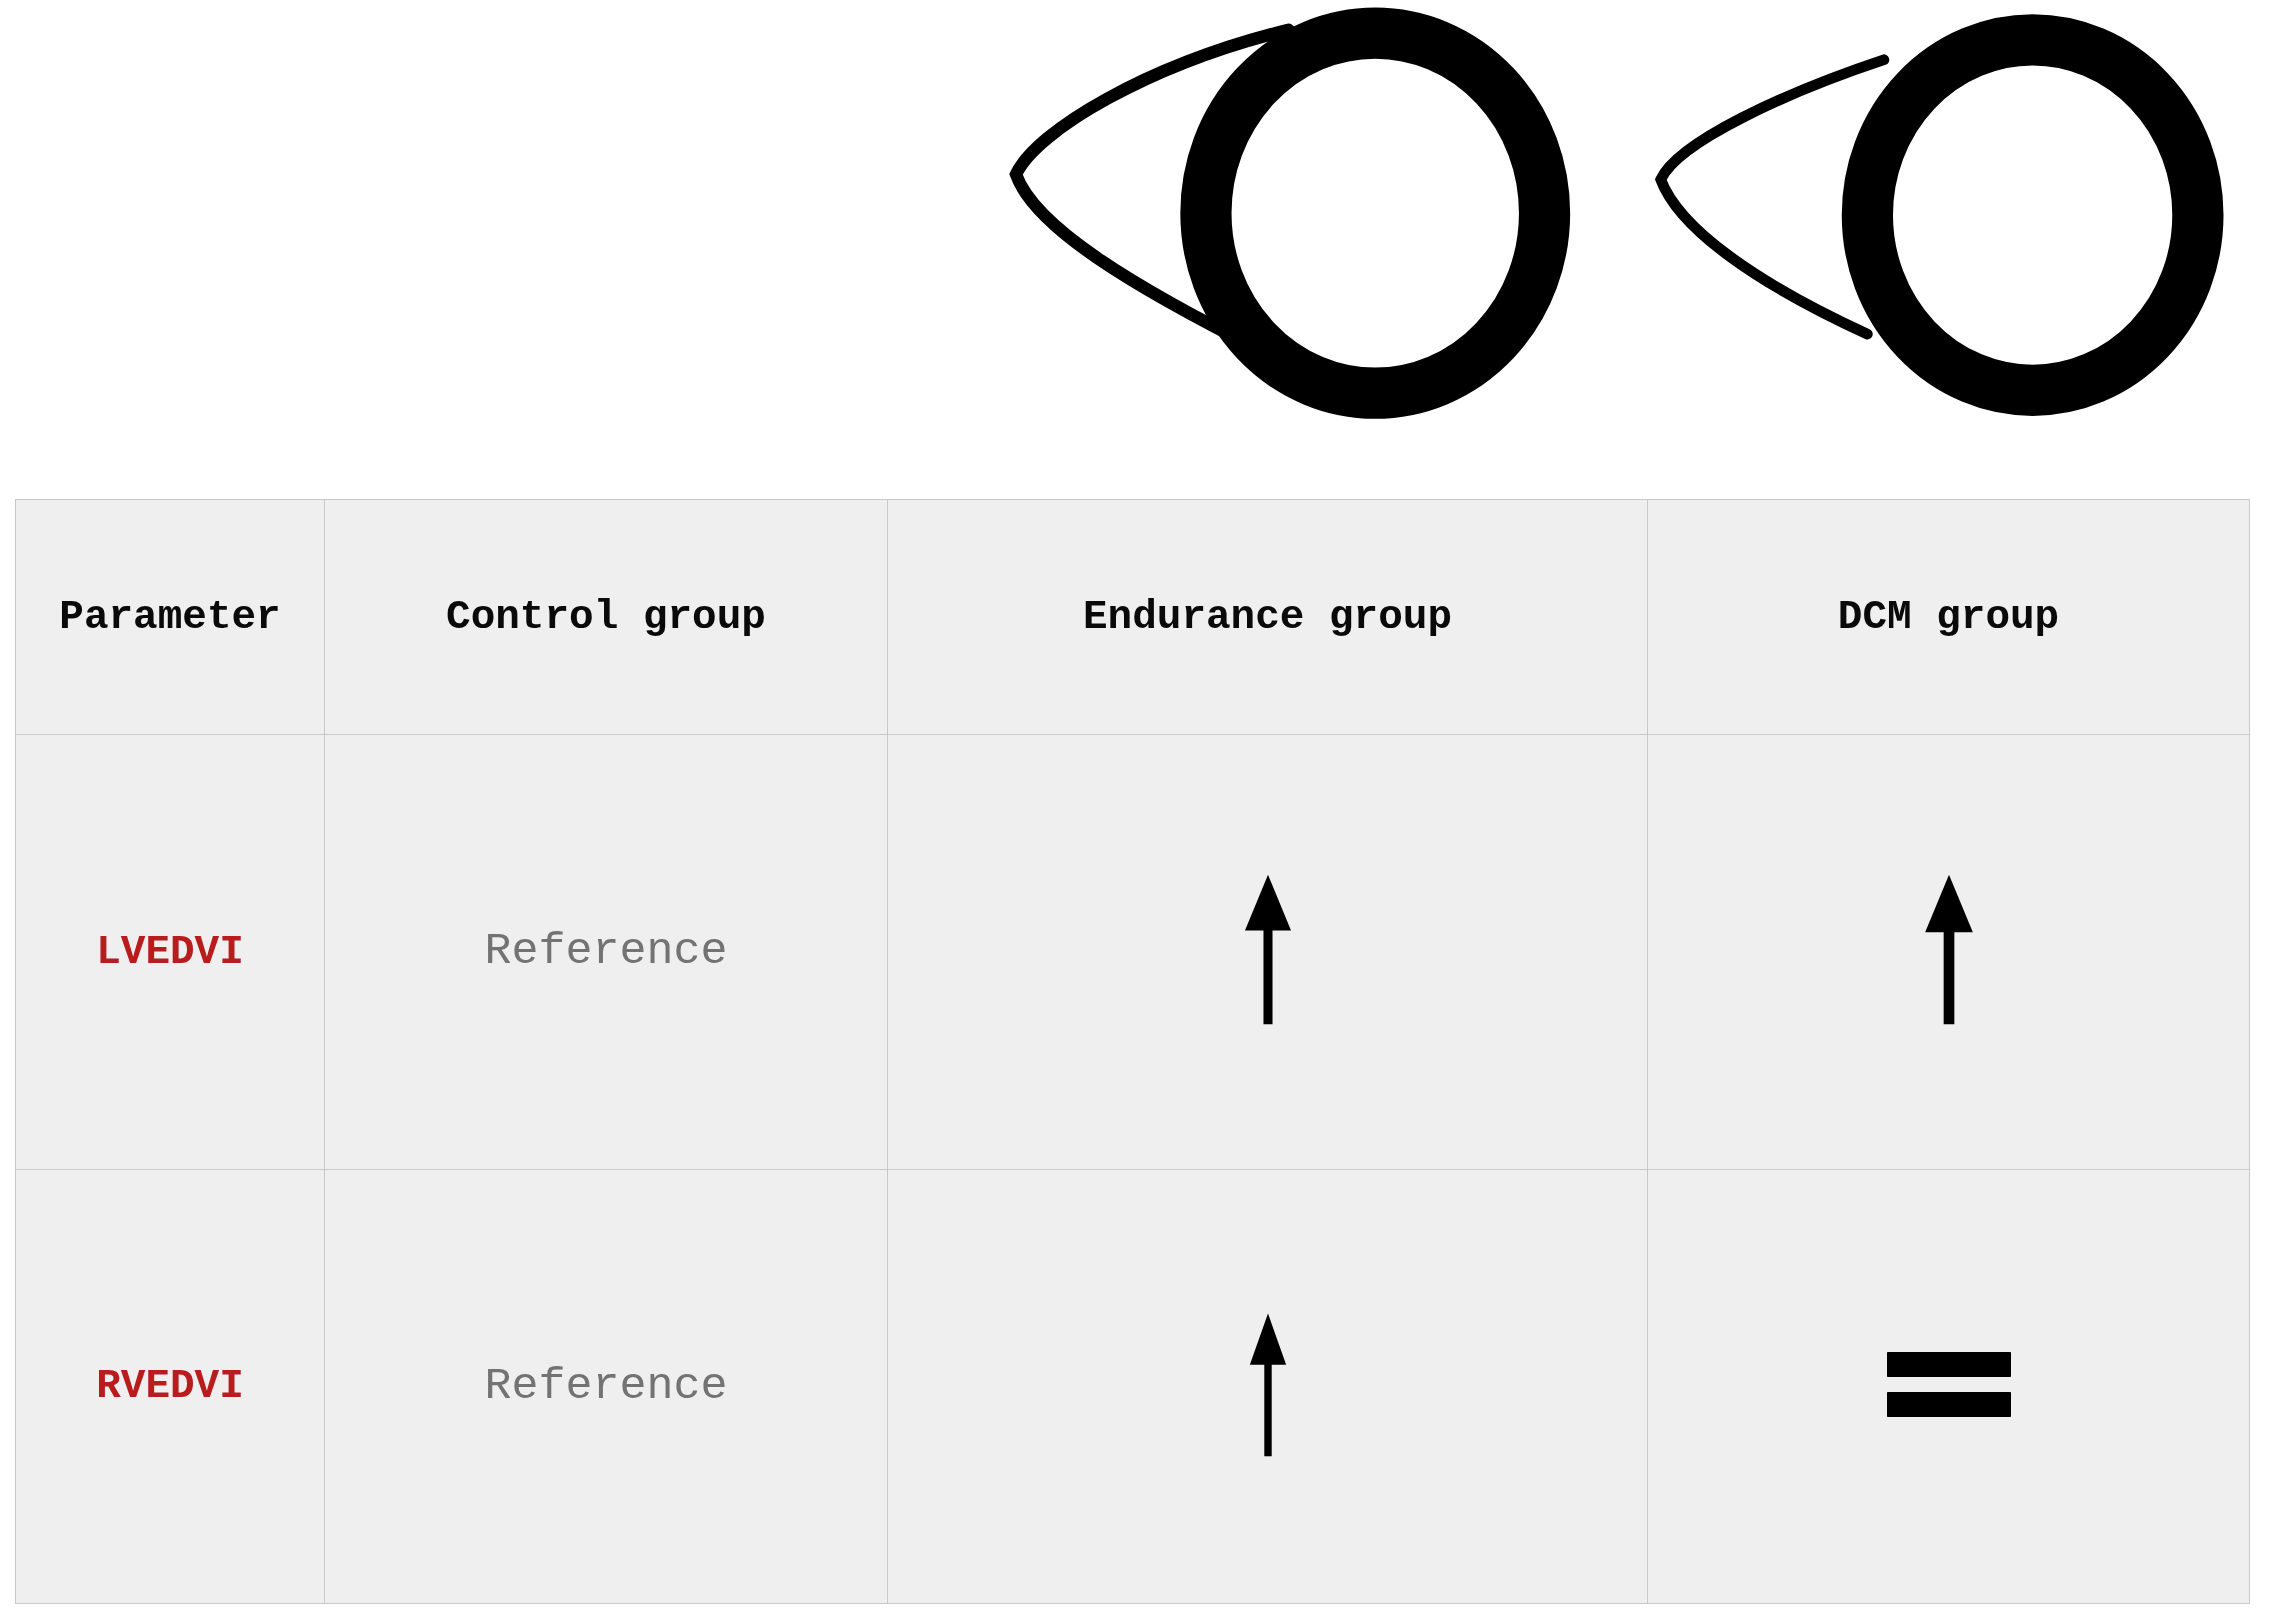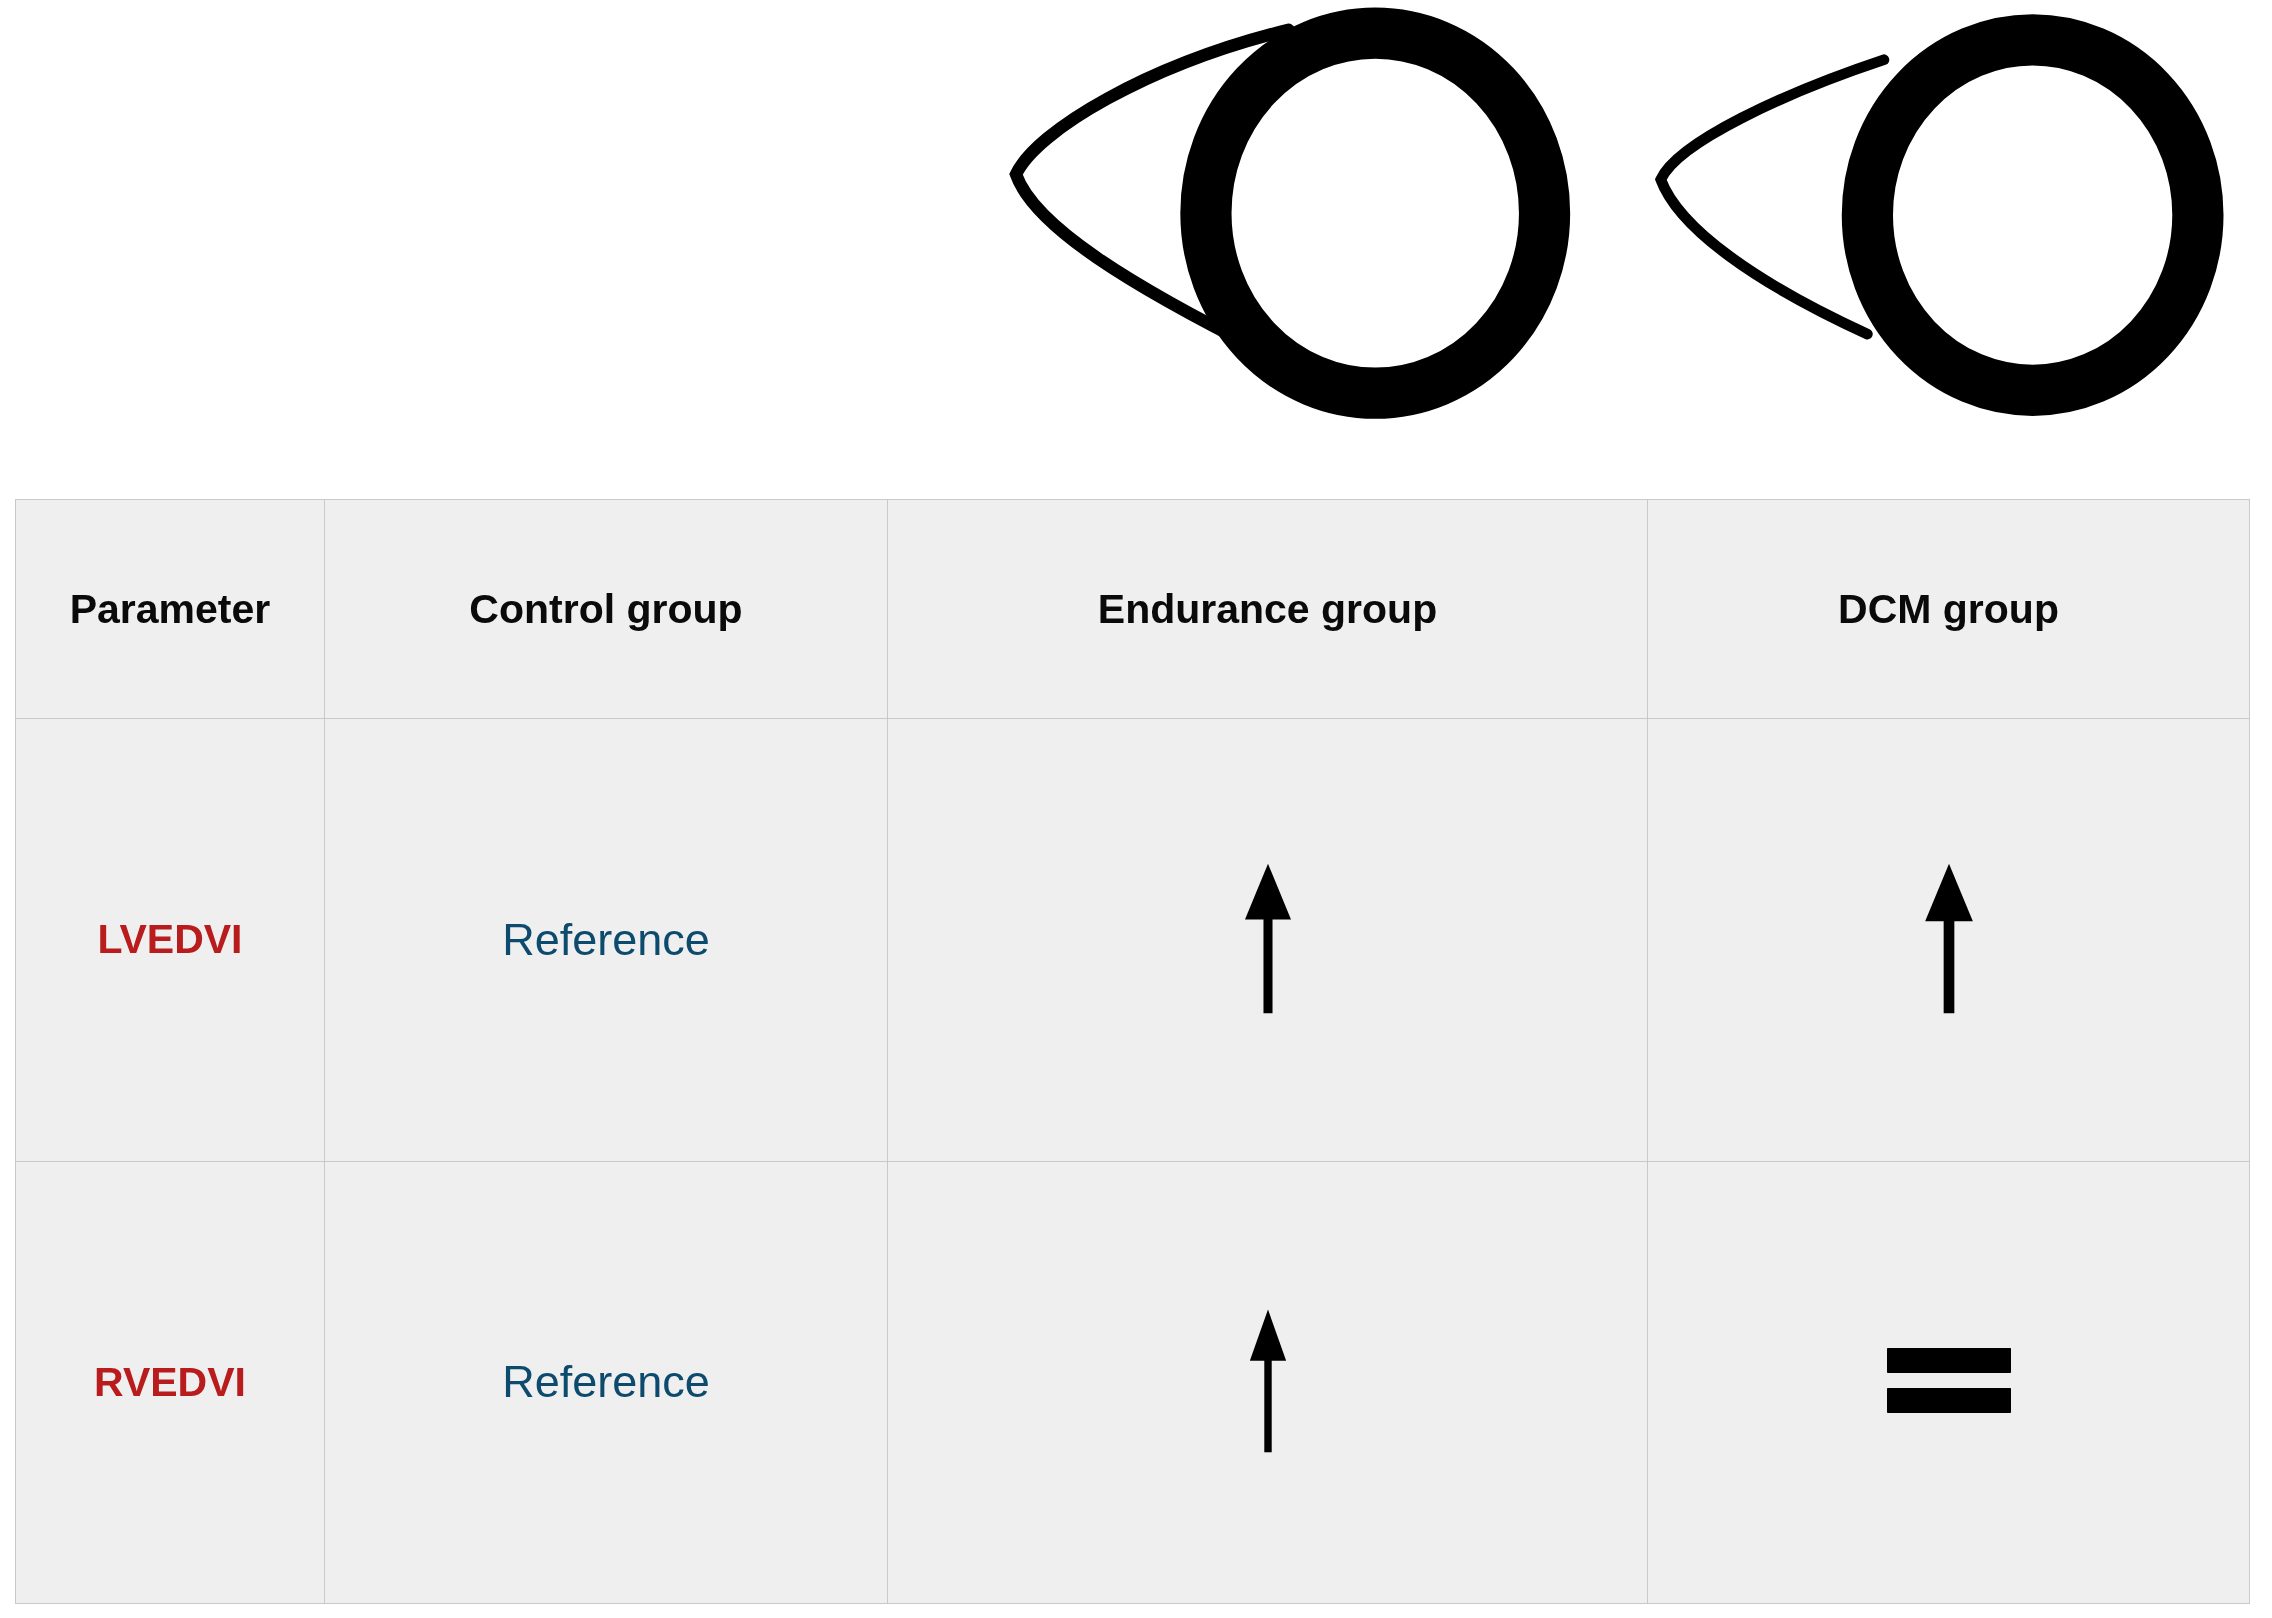--- a/index.html
+++ b/index.html
@@ -16,27 +16,27 @@
   #tablewrap{position:absolute;left:15px;top:499px;width:2234px;height:1105px;}
   table.cmr{border-collapse:collapse;width:100%;height:100%;table-layout:fixed;}
   table.cmr col.c1{width:309px;}
   table.cmr col.c2{width:563px;}
   table.cmr col.c3{width:760px;}
   table.cmr col.c4{width:602px;}
   table.cmr td,table.cmr th{
       background:#efeff0;
       border:1.7px solid #c9c9c9;
       text-align:center;vertical-align:middle;
-      padding:0;margin:0;
+      padding:8px;margin:0;font-family:Liberation Mono, monospace;
   }
   table.cmr thead th{height:218px;}
   table.cmr tbody td{height:221px;}
   .hd{font-size:41px;font-weight:700;color:#0a0a0a;}
   .pname{font-size:41px;font-weight:700;color:#b91c1c;}
-  .ref{font-size:45px;font-weight:400;color:#0c4a6e;}
+  .ref{font-size:45px;font-weight:400;color:#737373;}
 
   
   .glyph{display:inline-block;line-height:0;}
   .eqbar{width:124px;}
   .eqbar i{display:block;background:#000;height:25px;border-radius:0.8px;}
   .eqbar i+i{margin-top:15px;}
 </style>
 </head>
 <body>
 

